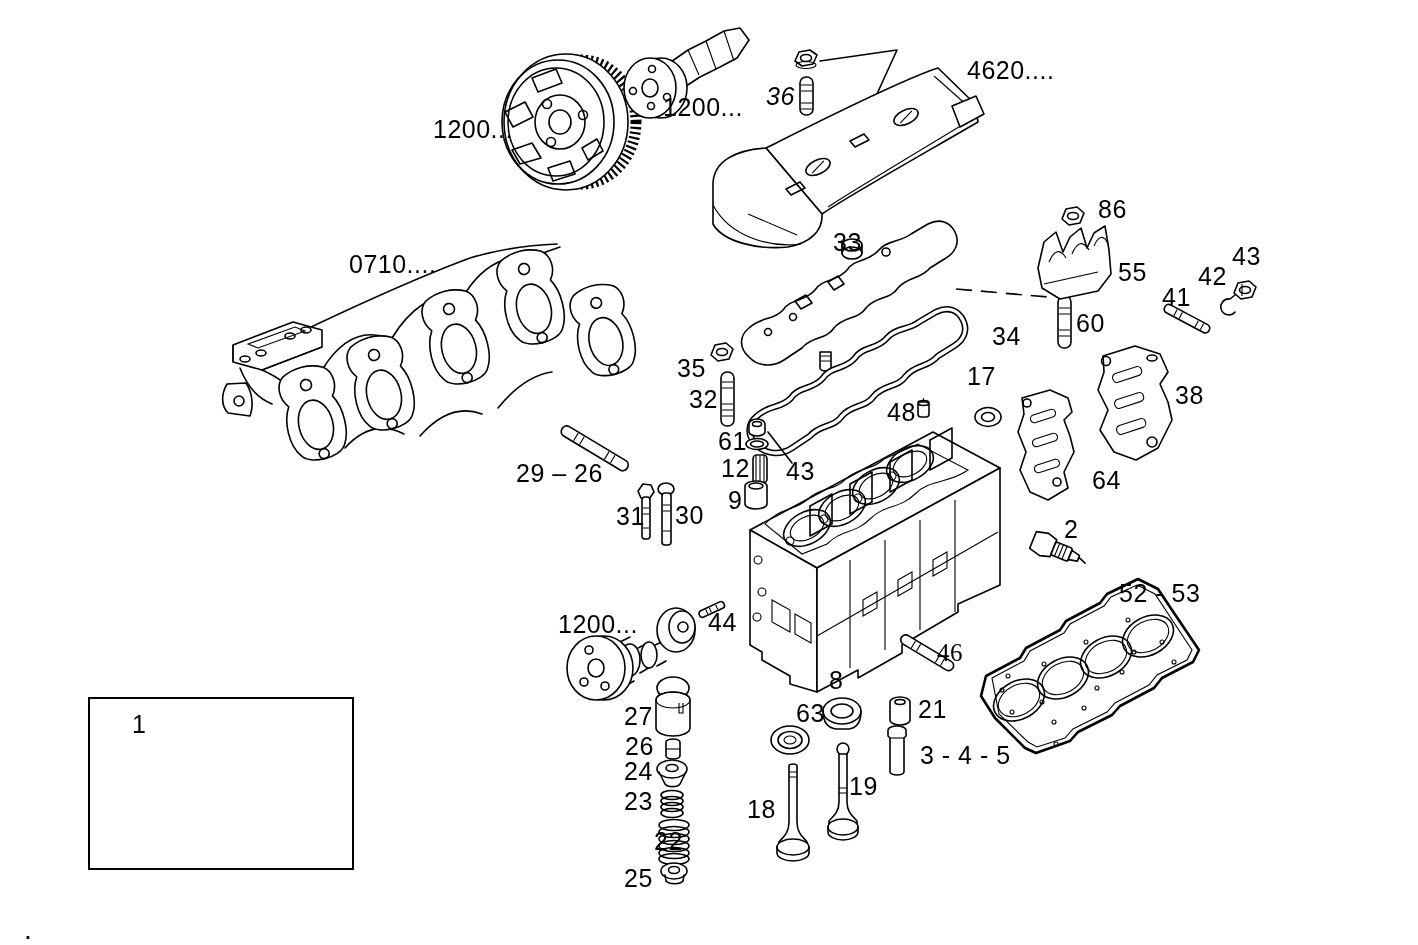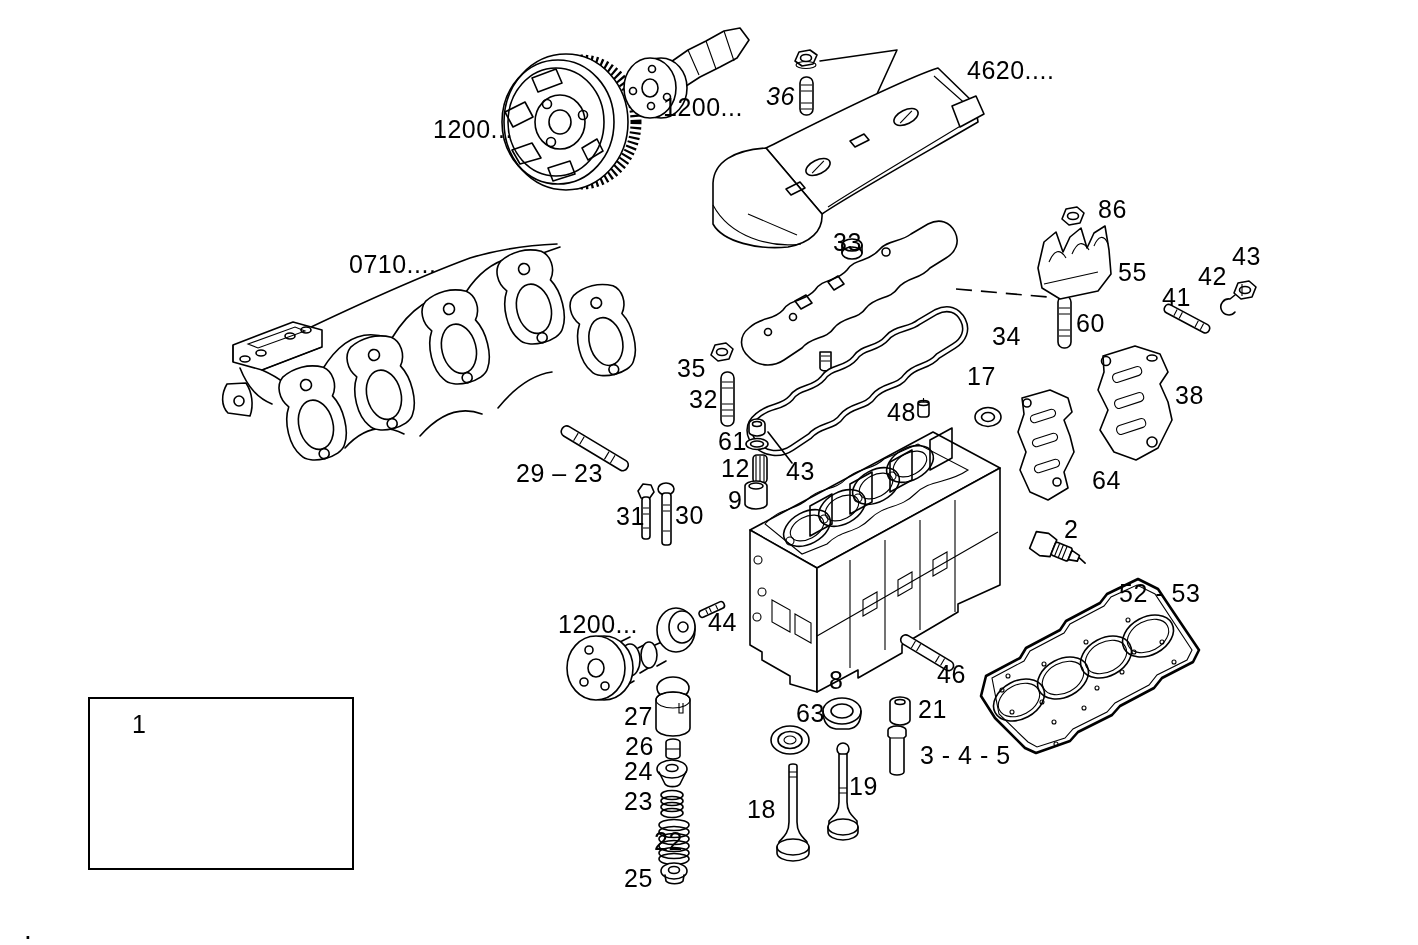--- a/index.html
+++ b/index.html
@@ -451,26 +451,26 @@
   <div class="lbl" style="left:967px;top:58px;">4620....</div>
   <div class="lbl" style="left:349px;top:252px;">0710....</div>
   <div class="lbl" style="left:833px;top:230px;">33</div>
   <div class="lbl" style="left:992px;top:324px;">34</div>
   <div class="lbl" style="left:677px;top:356px;">35</div>
   <div class="lbl" style="left:689px;top:387px;">32</div>
   <div class="lbl" style="left:718px;top:429px;">61</div>
   <div class="lbl" style="left:721px;top:456px;">12</div>
   <div class="lbl" style="left:728px;top:488px;">9</div>
   <div class="lbl" style="left:786px;top:459px;">43</div>
-  <div class="lbl" style="left:516px;top:461px;">29 – 23</div>
+  <div class="lbl" style="left:516px;top:461px;">29 – 26</div>
   <div class="lbl" style="left:616px;top:504px;">31</div>
   <div class="lbl" style="left:675px;top:503px;">30</div>
   <div class="lbl" style="left:558px;top:612px;">1200...</div>
   <div class="lbl" style="left:708px;top:610px;">44</div>
-  <div class="lbl" style="left:937px;top:662px;">46</div>
+  <div class="lbl" style="left:937px;top:640px;font-family:Liberation Serif, serif;">46</div>
   <div class="lbl" style="left:1098px;top:197px;">86</div>
   <div class="lbl" style="left:1118px;top:260px;">55</div>
   <div class="lbl" style="left:1076px;top:311px;">60</div>
   <div class="lbl" style="left:1162px;top:285px;">41</div>
   <div class="lbl" style="left:1198px;top:264px;">42</div>
   <div class="lbl" style="left:1232px;top:244px;">43</div>
   <div class="lbl" style="left:1175px;top:383px;">38</div>
   <div class="lbl" style="left:1092px;top:468px;">64</div>
   <div class="lbl" style="left:967px;top:364px;">17</div>
   <div class="lbl" style="left:887px;top:400px;">48</div>

